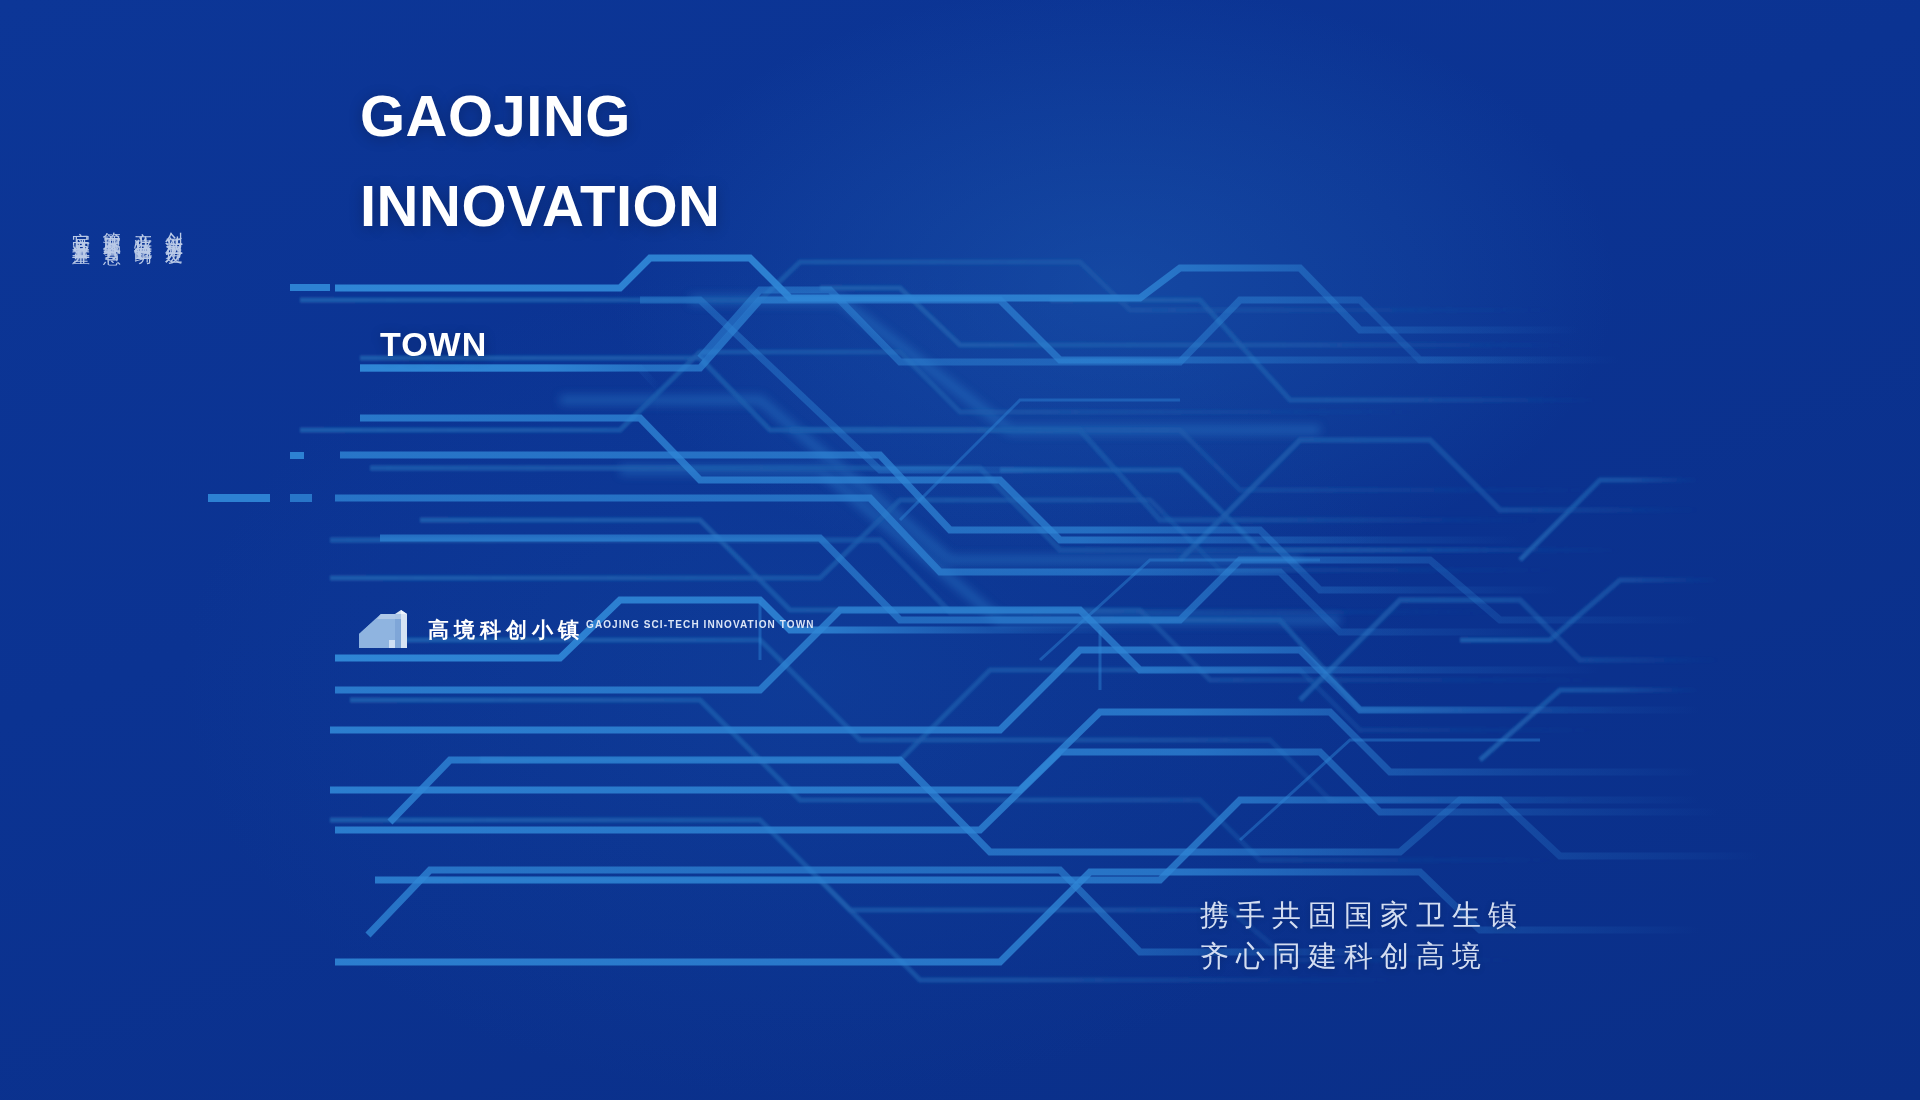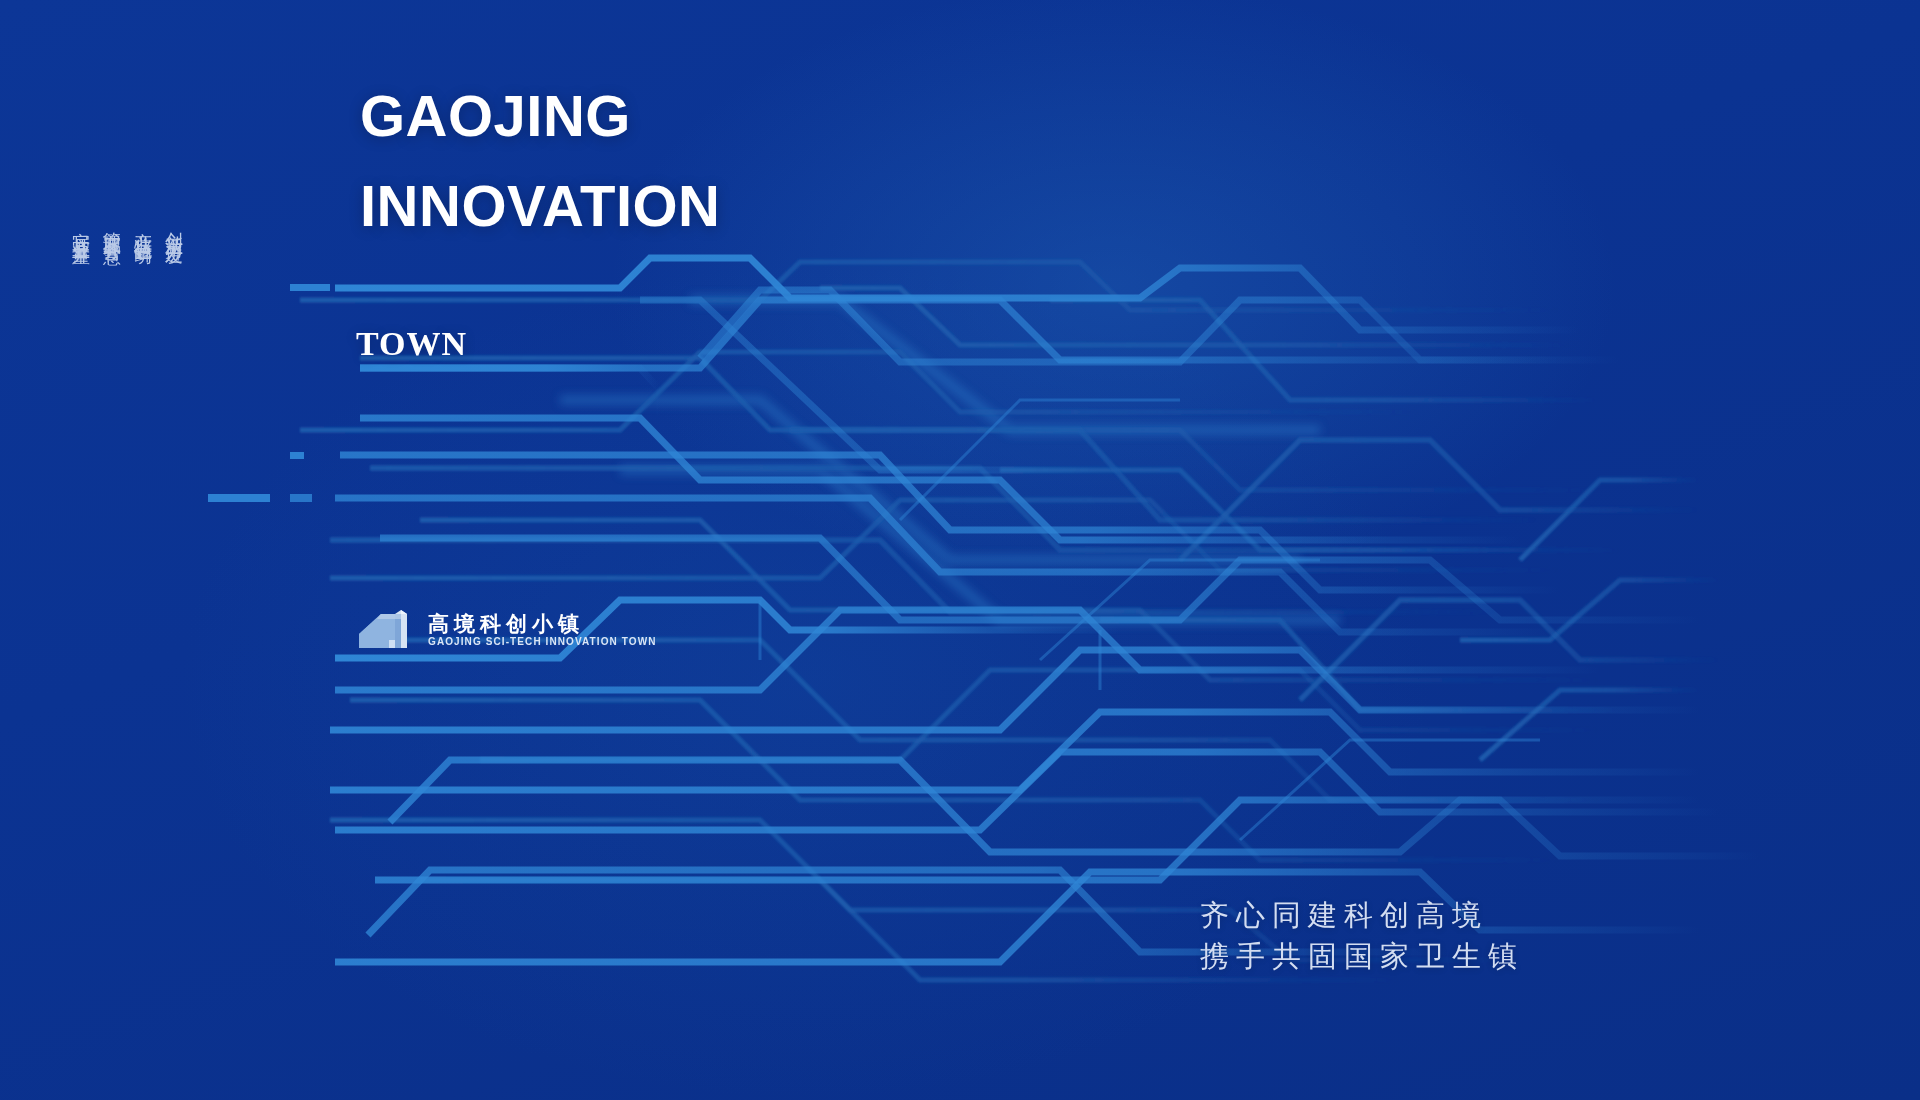--- a/index.html
+++ b/index.html
@@ -32,27 +32,26 @@
     font-size:58px;
     line-height:1.0;
     letter-spacing:0.5px;
     text-shadow:0 2px 14px rgba(0,0,0,0.25);
     white-space:nowrap;
   }
   .headline div{margin-bottom:11px;margin-top:32px;}
 
   .town{
     position:absolute;
-    left:356px;top:325px;
+    left:380px;top:325px;
     color:#ffffff;
     font-weight:bold;
     font-size:34px;
     letter-spacing:1px;
     text-shadow:0 2px 12px rgba(0,0,0,0.25);
-    font-family:Liberation Serif, serif;
   }
 
   
   .vslogan{
     position:absolute;
     left:72px;top:218px;
     display:flex;
     flex-direction:row-reverse;
     gap:13px;
     height:190px;
@@ -80,21 +79,21 @@
     text-shadow:0 1px 6px rgba(0,0,0,0.2);
   }
 
   
   .logo{
     position:absolute;
     left:355px;top:608px;
     display:flex;align-items:center;gap:11px;
   }
   .logo-mark{width:62px;height:44px;display:block;}
-  .logo-text{display:flex;flex-direction:column;gap:2px;}
+  .logo-text{display:flex;flex-direction:row;gap:2px;}
   .logo-cn{
     color:#ffffff;font-size:21px;font-weight:bold;
     letter-spacing:5px;line-height:1;
     font-family:"DejaVu Sans","Liberation Sans",sans-serif;
   }
   .logo-en{
     color:#dbe5f6;font-size:10px;font-weight:bold;
     letter-spacing:1.1px;line-height:1;
     white-space:nowrap;
   }
@@ -236,17 +235,17 @@
       <path d="M34,32 L40,32 L40,40 L34,40 Z" fill="#cfe0f4"></path>
       <path d="M26,6 L46,6 L46,11 L22,11 Z" fill="#b9cfea" opacity="0.75"></path>
     </svg>
     <div class="logo-text">
       <div class="logo-cn">高境科创小镇</div>
       <div class="logo-en">GAOJING SCI-TECH INNOVATION TOWN</div>
     </div>
   </div>
 
   <div class="bslogan">
+    <div>携手共固国家卫生镇</div>
     <div>齐心同建科创高境</div>
-    <div>携手共固国家卫生镇</div>
   </div>
 
 </div>
 
 </body></html>

